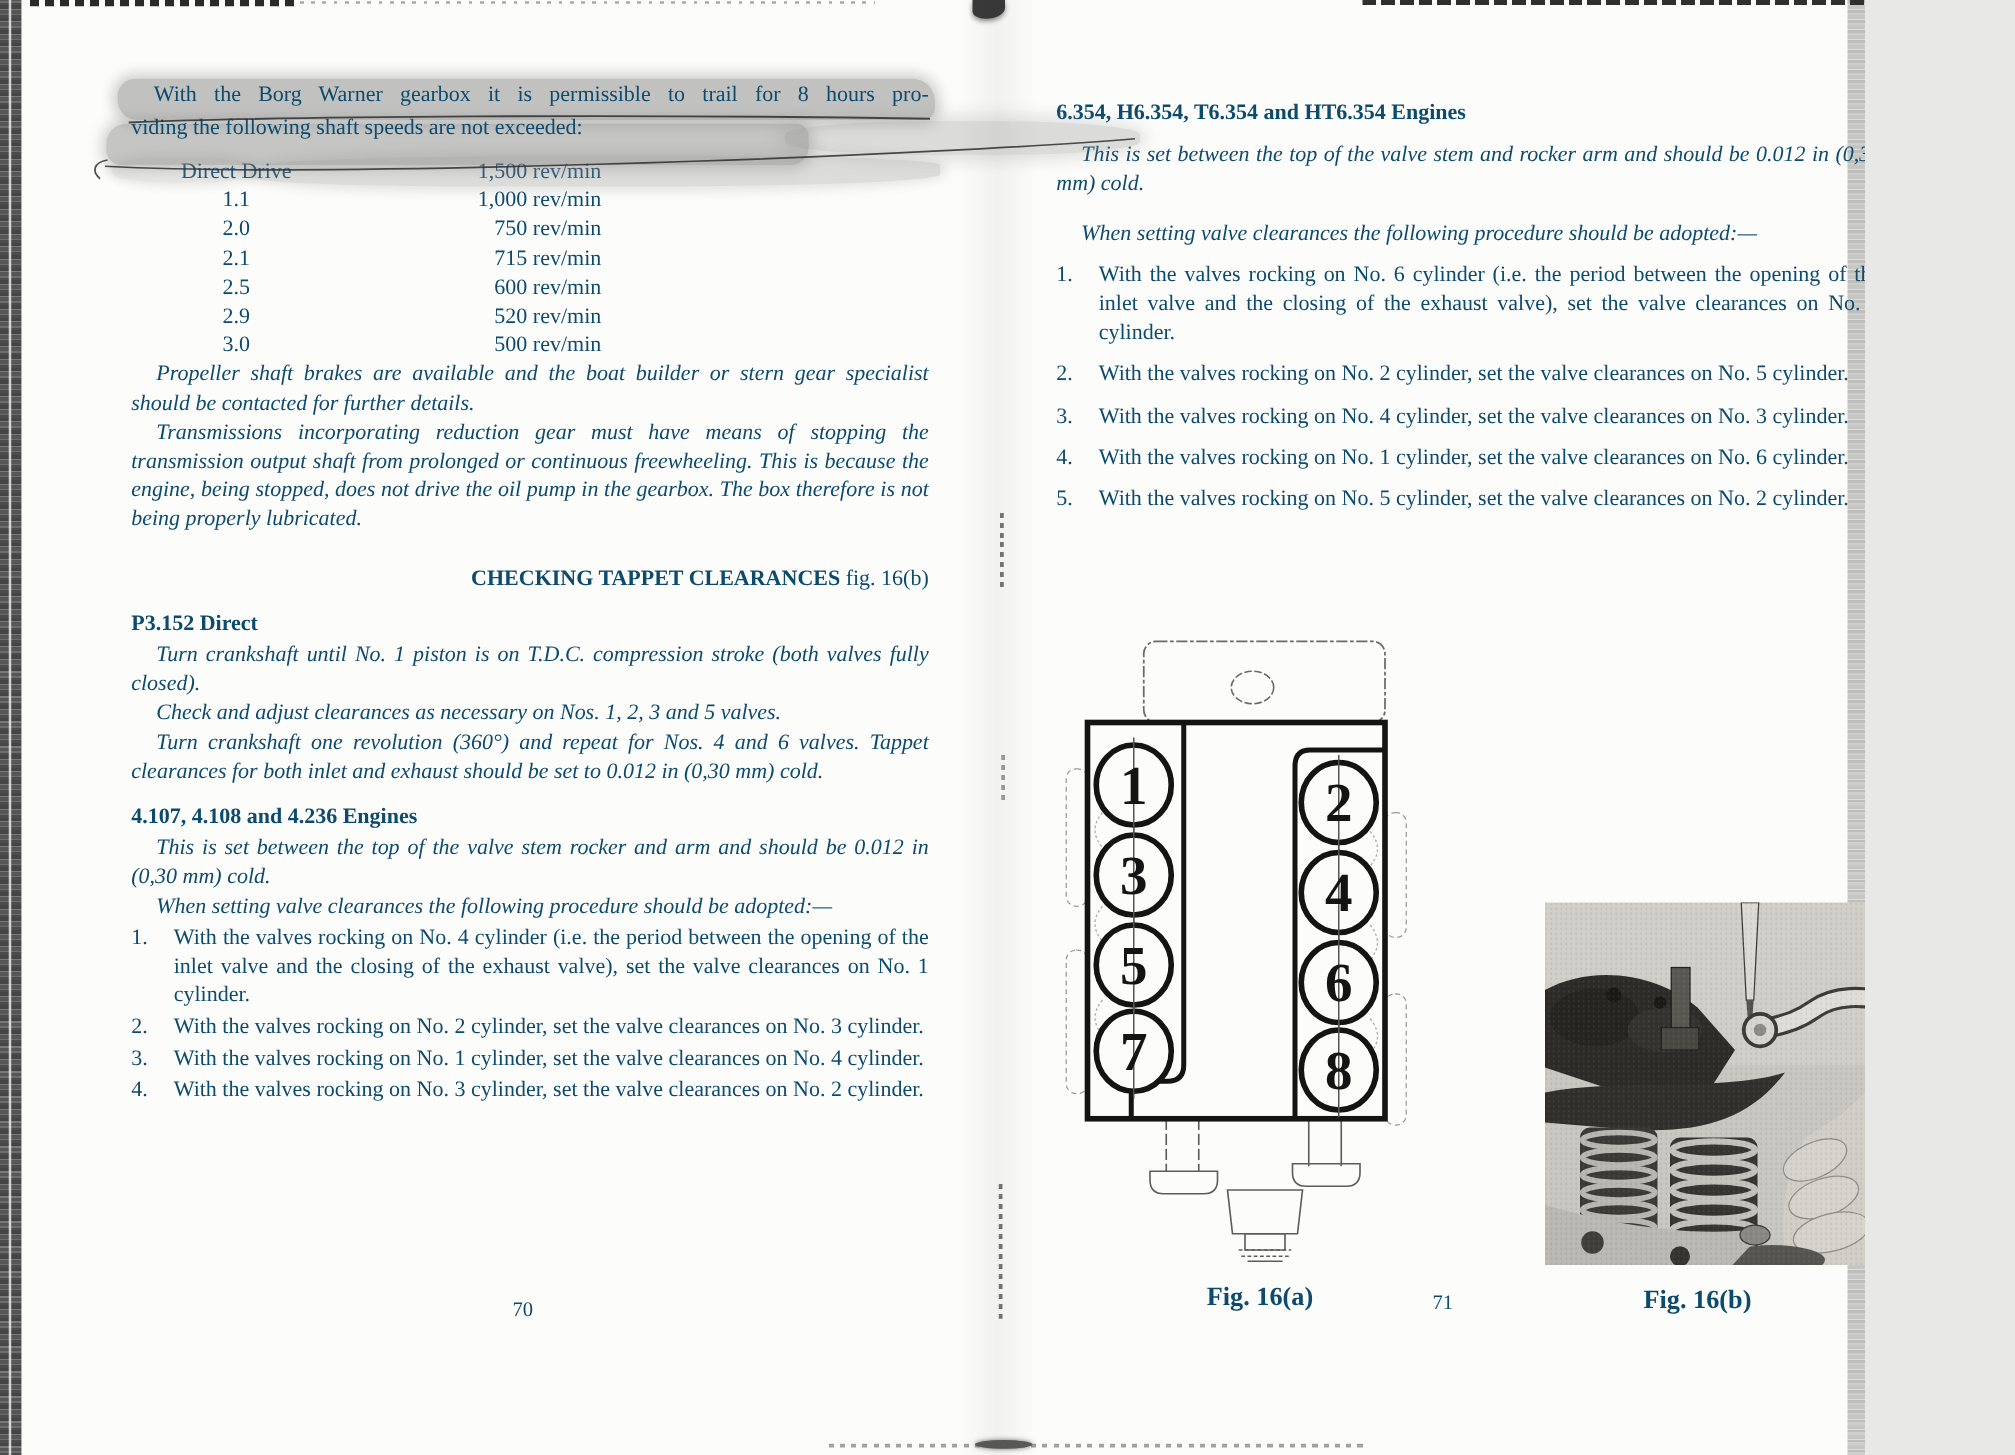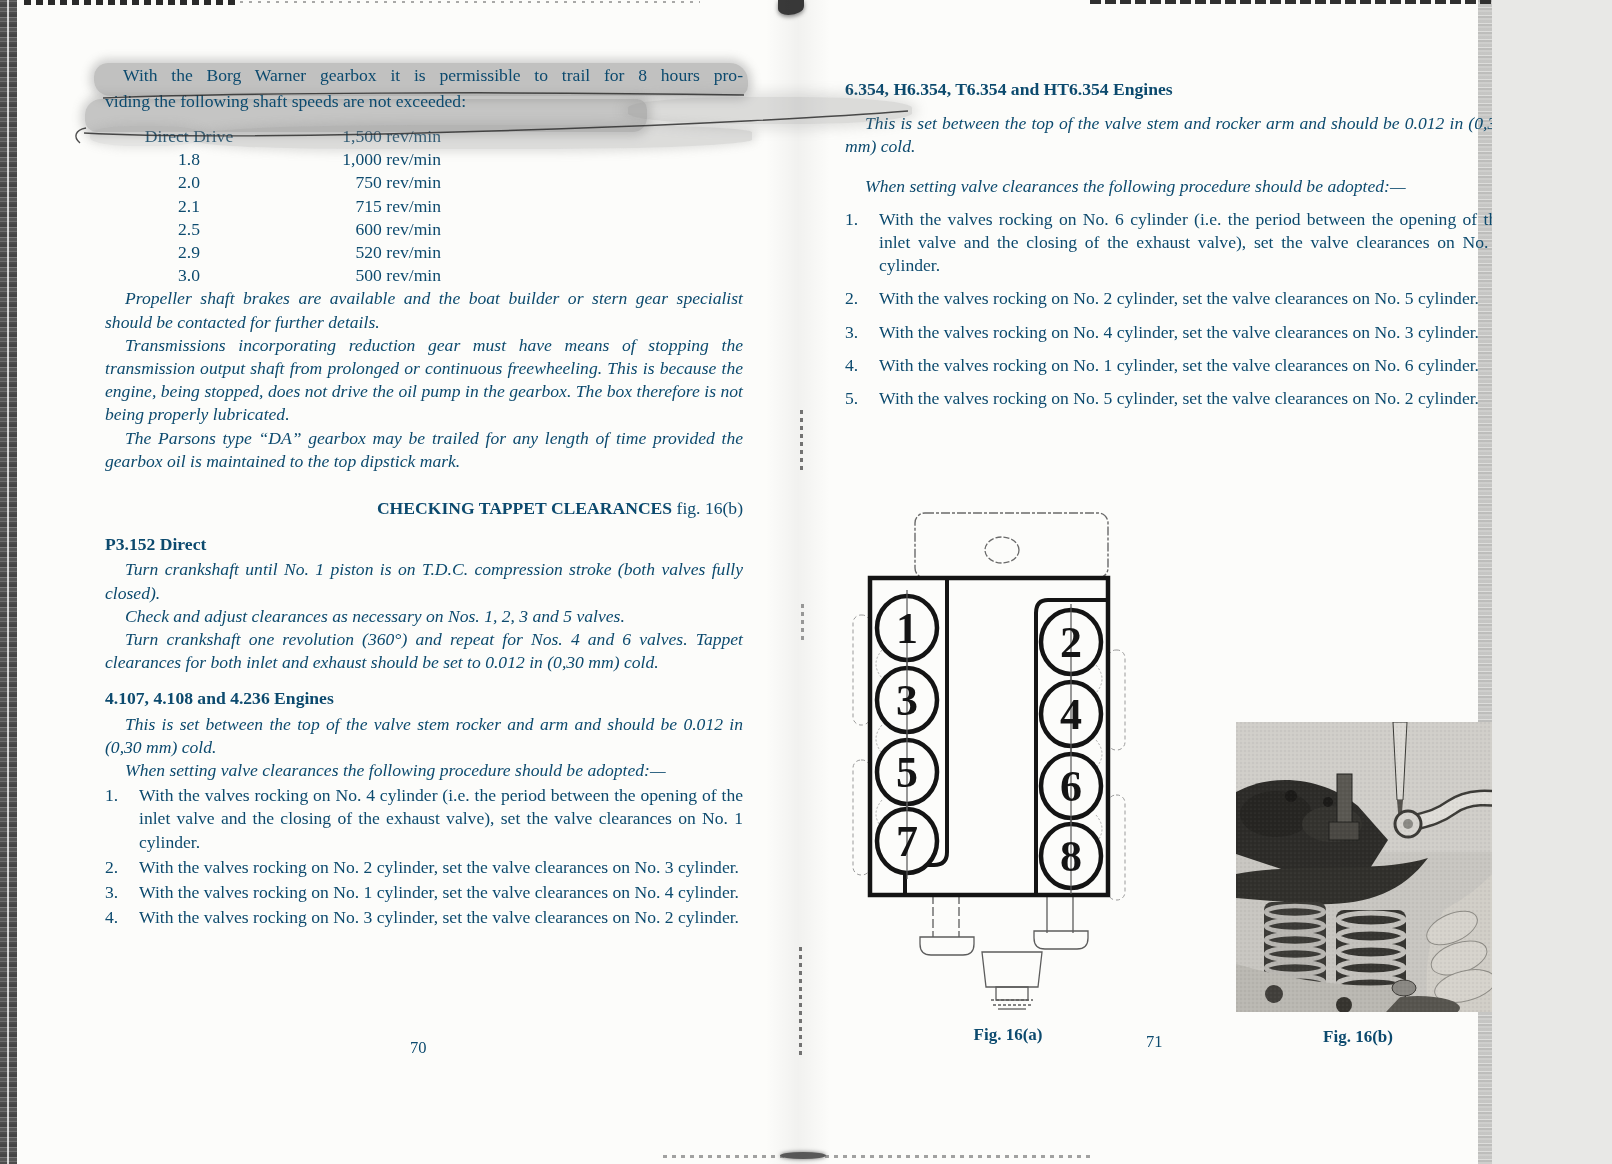--- a/index.html
+++ b/index.html
@@ -32,21 +32,21 @@
 
   
   .page-col{position:absolute;font-size:17.6px;line-height:23.2px;text-align:justify;}
   #left-col{left:105px;top:62px;width:638px;}
   #right-col{left:845px;top:62px;width:660px;}
   .body-par{margin:0;text-indent:20px;font-style:italic;}
   .rp .body-par{margin-top:11px;}
   .hl-line1{text-indent:18px;text-align:justify;text-align-last:justify;position:relative;z-index:3;line-height:26px;}
   .hl-line2{position:relative;z-index:3;line-height:26px;}
   .gear-table{margin:11px 0 0 0;}
-  .gear-row{display:flex;line-height:23.2px;}
+  .gear-row{display:flex;line-height:23.2px;gap:40px;}
   .gear-ratio{width:140px;padding-left:14px;text-align:center;flex:none;}
   .gear-speed{width:182px;text-align:right;flex:none;}
   .sec-head{font-weight:bold;margin:24px 0 8px 0;text-align:right;}
   .sec-head .plain{font-weight:normal;}
   .sub-head{font-weight:bold;margin:13px 0 2px 0;text-align:left;}
   .steps{margin:0;}
   .step{display:flex;margin:2px 0 2px 0;}
   .rp .step{margin:10px 0 0 0;}
   .step-num{width:34px;flex:none;}
   .step-text{flex:1;text-align:justify;}
@@ -58,21 +58,21 @@
   .hb2{left:85px;top:99px;width:562px;height:33px;border-radius:16px 10px 14px 12px;
        background:rgba(116,116,116,.40);box-shadow:0 0 10px 4px rgba(116,116,116,.30);}
   .hb2t{left:628px;top:97px;width:284px;height:27px;border-radius:40%;
        background:rgba(132,132,132,.28);box-shadow:0 0 12px 5px rgba(132,132,132,.22);}
   .hb3{left:200px;top:125px;width:552px;height:24px;border-radius:40% 30% 40% 30%;
        background:rgba(136,136,136,.28);box-shadow:0 0 9px 4px rgba(136,136,136,.22);}
   .hb3a{left:90px;top:126px;width:112px;height:20px;border-radius:40%;
        background:rgba(140,140,140,.20);box-shadow:0 0 8px 3px rgba(140,140,140,.18);}
   #pen-marks{position:absolute;left:70px;top:55px;z-index:4;}
 
-  .caption{position:absolute;font-weight:bold;font-size:17px;}
+  .caption{position:absolute;font-weight:bold;font-size:21px;}
   .page-num{position:absolute;font-size:16.5px;}
   #fig-a{position:absolute;left:850px;top:500px;}
   #fig-b{position:absolute;left:1236px;top:722px;}
 </style>
 </head>
 <body>
 
 <div id="canvas">
 
   <div class="edge-left"></div>
@@ -103,21 +103,21 @@
   <div id="left-col" class="page-col">
     <div class="hl-line1">With the Borg Warner gearbox it is permissible to trail for 8 hours pro-</div>
     <div class="hl-line2">viding the following shaft speeds are not exceeded:</div>
 
     <div class="gear-table">
       <div class="gear-row">
           <span class="gear-ratio">Direct Drive</span>
           <span class="gear-speed">1,500 rev/min</span>
         </div>
       <div class="gear-row">
-          <span class="gear-ratio">1.8</span>
+          <span class="gear-ratio">1.1</span>
           <span class="gear-speed">1,000 rev/min</span>
         </div>
       <div class="gear-row">
           <span class="gear-ratio">2.0</span>
           <span class="gear-speed">750 rev/min</span>
         </div>
       <div class="gear-row">
           <span class="gear-ratio">2.1</span>
           <span class="gear-speed">715 rev/min</span>
         </div>
@@ -130,21 +130,20 @@
           <span class="gear-speed">520 rev/min</span>
         </div>
       <div class="gear-row">
           <span class="gear-ratio">3.0</span>
           <span class="gear-speed">500 rev/min</span>
         </div>
     </div>
 
     <p class="body-par">Propeller shaft brakes are available and the boat builder or stern gear specialist should be contacted for further details.</p>
     <p class="body-par">Transmissions incorporating reduction gear must have means of stopping the transmission output shaft from prolonged or continuous freewheeling. This is because the engine, being stopped, does not drive the oil pump in the gearbox. The box therefore is not being properly lubricated.</p>
-    <p class="body-par">The Parsons type “DA” gearbox may be trailed for any length of time provided the gearbox oil is maintained to the top dipstick mark.</p>
 
     <div class="sec-head"><span>CHECKING TAPPET CLEARANCES</span><span class="plain"> fig. 16(b)</span></div>
 
     <div class="sub-head">P3.152 Direct</div>
     <p class="body-par">Turn crankshaft until No. 1 piston is on T.D.C. compression stroke (both valves fully closed).</p>
     <p class="body-par">Check and adjust clearances as necessary on Nos. 1, 2, 3 and 5 valves.</p>
     <p class="body-par">Turn crankshaft one revolution (360°) and repeat for Nos. 4 and 6 valves. Tappet clearances for both inlet and exhaust should be set to 0.012 in (0,30 mm) cold.</p>
 
     <div class="sub-head">4.107, 4.108 and 4.236 Engines</div>
     <p class="body-par">This is set between the top of the valve stem rocker and arm and should be 0.012 in (0,30 mm) cold.</p>

